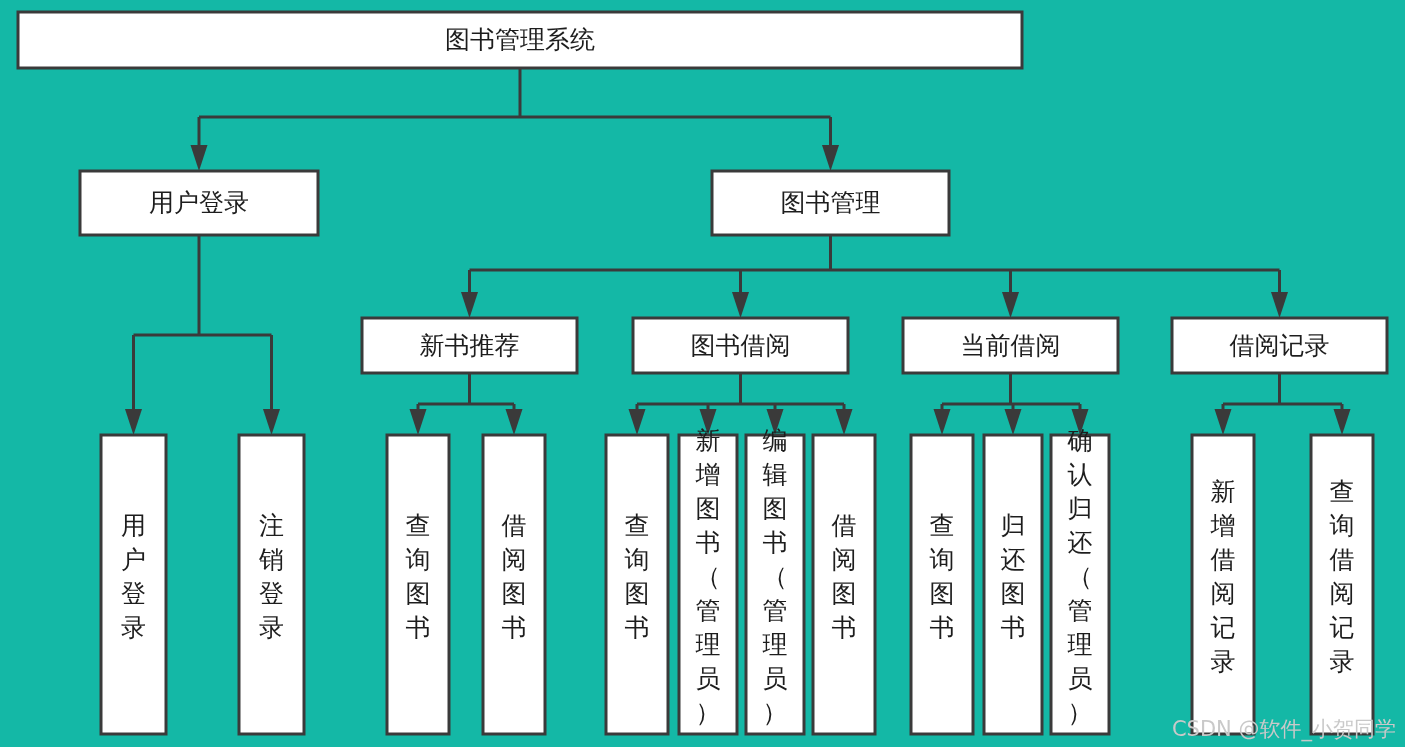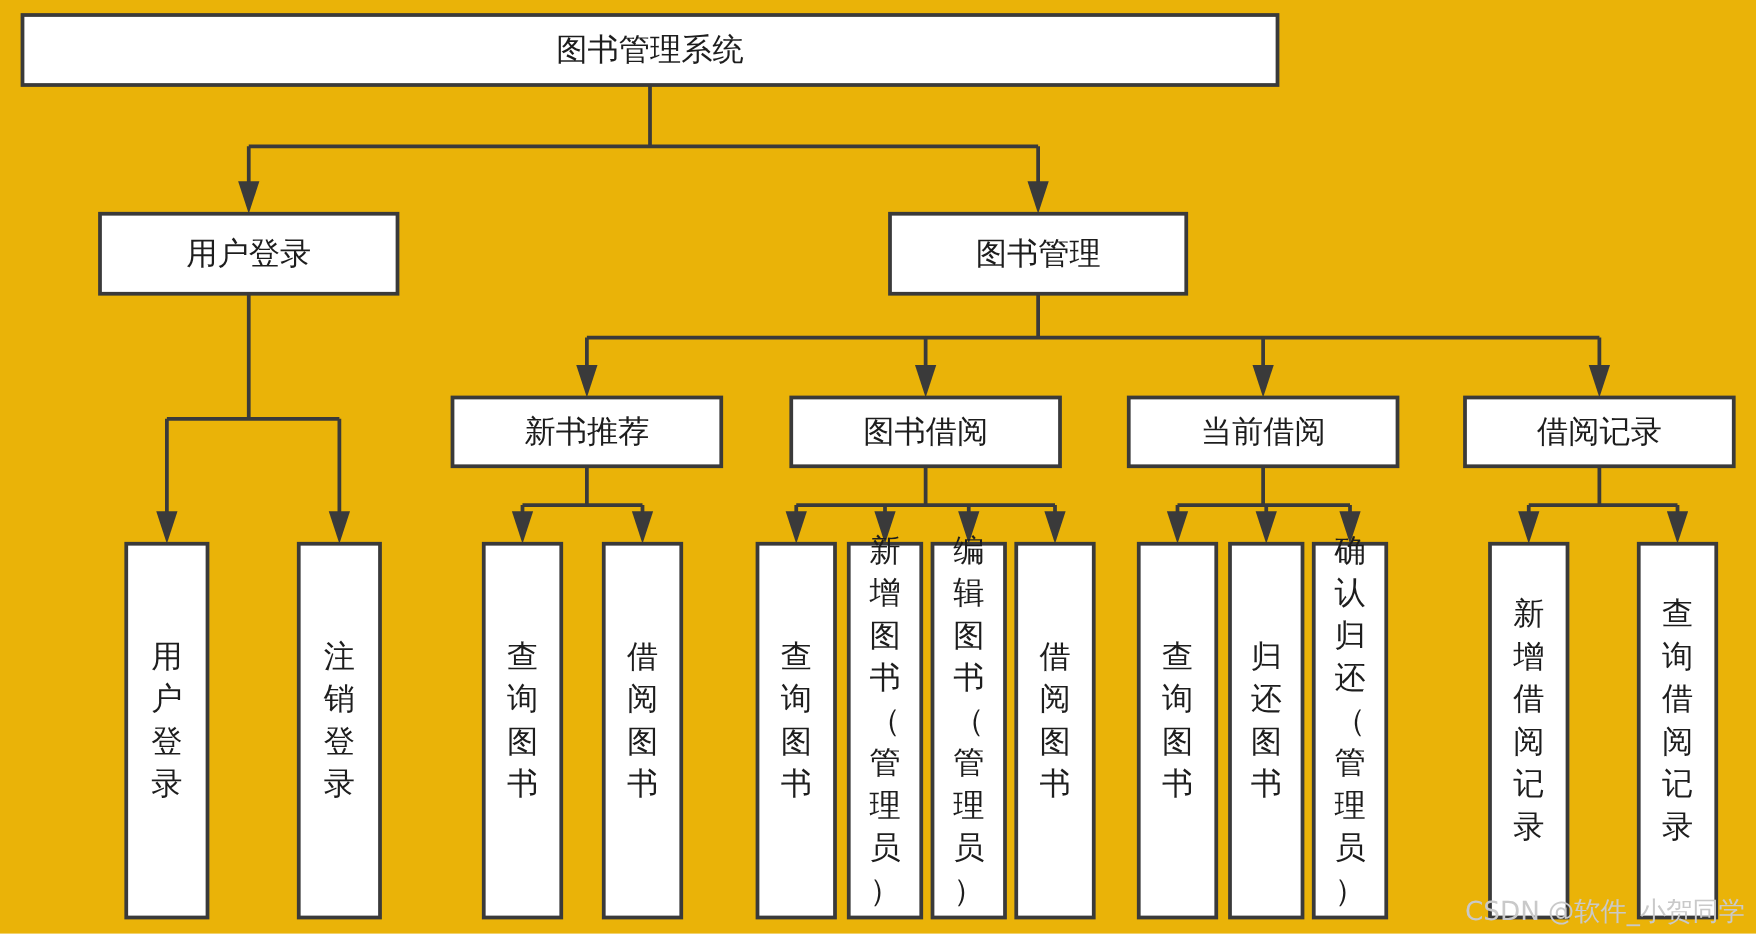--- a/index.html
+++ b/index.html
@@ -8,21 +8,21 @@
     padding: 0;
     background: #ffffff;
   }
   body {
     font-family: "DejaVu Sans", "Liberation Sans", sans-serif;
   }
   #diagram-root {
     position: relative;
     width: 1405px;
     height: 747px;
-    background: #eab308;
+    background: #14b8a6;
     overflow: hidden;
   }
   svg.diagram-canvas {
     position: absolute;
     top: 0;
     left: 0;
     width: 1405px;
     height: 747px;
   }
   .node-box {

